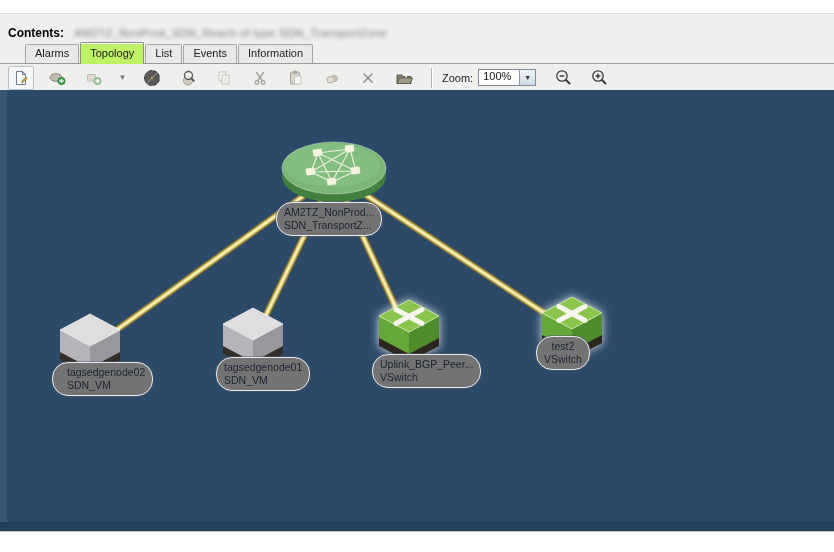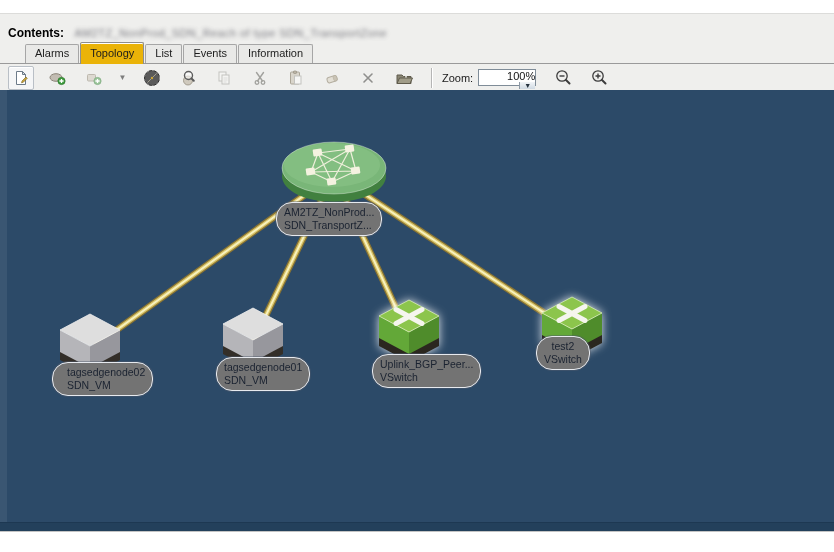--- a/index.html
+++ b/index.html
@@ -11,32 +11,32 @@
   .panel{position:absolute;left:0;top:13px;width:834px;height:77px;background:#efefed;border-top:1px solid #dcdcda;box-sizing:border-box;}
   .contents-row{position:absolute;left:8px;top:9px;height:16px;white-space:nowrap;}
   .contents-label{font-size:12px;font-weight:bold;color:#000;}
   .contents-value{font-size:11px;color:#50505a;margin-left:6px;filter:blur(2.2px);opacity:.75;letter-spacing:.4px;}
 
   
   .tabbar{position:absolute;left:0;top:31px;width:834px;height:19px;padding-left:25px;box-sizing:border-box;
     border-bottom:1px solid #9a9a9a;display:flex;align-items:flex-end;}
   .tab{font-size:11px;color:#1c1c1c;padding:2px 9px 3px 9px;margin-right:1px;background:#e9e9e7;
     border:1px solid #a6a6a6;border-bottom:none;border-radius:2px 2px 0 0;height:13px;line-height:13px;position:relative;}
-  .tab.active{background:#eab308;height:16px;line-height:16px;margin-bottom:-1px;z-index:2;
+  .tab.active{background:#bef264;height:16px;line-height:16px;margin-bottom:-1px;z-index:2;
     border-color:#8e8e8e;box-shadow:inset 0 1px 0 #ffffff;}
 
   
   .toolbar{position:absolute;left:0;top:50px;width:834px;height:27px;display:flex;align-items:center;padding-left:8px;box-sizing:border-box;}
   .tbtn{width:24px;height:22px;display:flex;align-items:center;justify-content:center;margin-right:10px;border:1px solid transparent;border-radius:2px;}
   .tbtn.raised{border:1px solid #b9bfc6;background:#f5f6f7;box-shadow:inset 0 1px 0 #fff;}
   .tbtn svg{display:block;}
   .caret-btn{width:13px;height:22px;display:flex;align-items:center;justify-content:center;margin-right:10px;color:#7d7d7d;font-size:8px;}
   .tb-sep{width:1px;height:20px;background:#b5b5b5;margin:0 10px 0 4px;box-shadow:1px 0 0 #fff;}
   .zoom-label{font-size:11px;color:#1a1a1a;margin-right:5px;}
-  .combo{width:58px;height:17px;background:#ffffff;border:1px solid #7f8c98;display:flex;align-items:flex-end;box-sizing:border-box;margin-right:14px;flex-direction:column;}
+  .combo{width:58px;height:17px;background:#ffffff;border:1px solid #7f8c98;display:flex;align-items:flex-start;box-sizing:border-box;margin-right:14px;}
   .combo-value{flex:1;font-size:11px;color:#111;padding-left:4px;}
   .combo-btn{width:15px;height:15px;background:linear-gradient(#f2f5f8,#cfd9e2);border-left:1px solid #8d99a5;
     display:flex;align-items:center;justify-content:center;font-size:7px;color:#26323e;}
 
   
   .canvas{position:absolute;left:0;top:90px;width:834px;height:441px;background:#2c4a68;overflow:hidden;}
   .canvas::before{content:"";position:absolute;left:0;top:0;width:7px;height:100%;background:rgba(255,255,255,0.07);}
   .canvas::after{content:"";position:absolute;left:0;bottom:0;width:100%;height:8px;background:#23405b;border-top:1px solid #1d3852;}
   .links-layer{position:absolute;left:0;top:0;}
   .node{position:absolute;}

